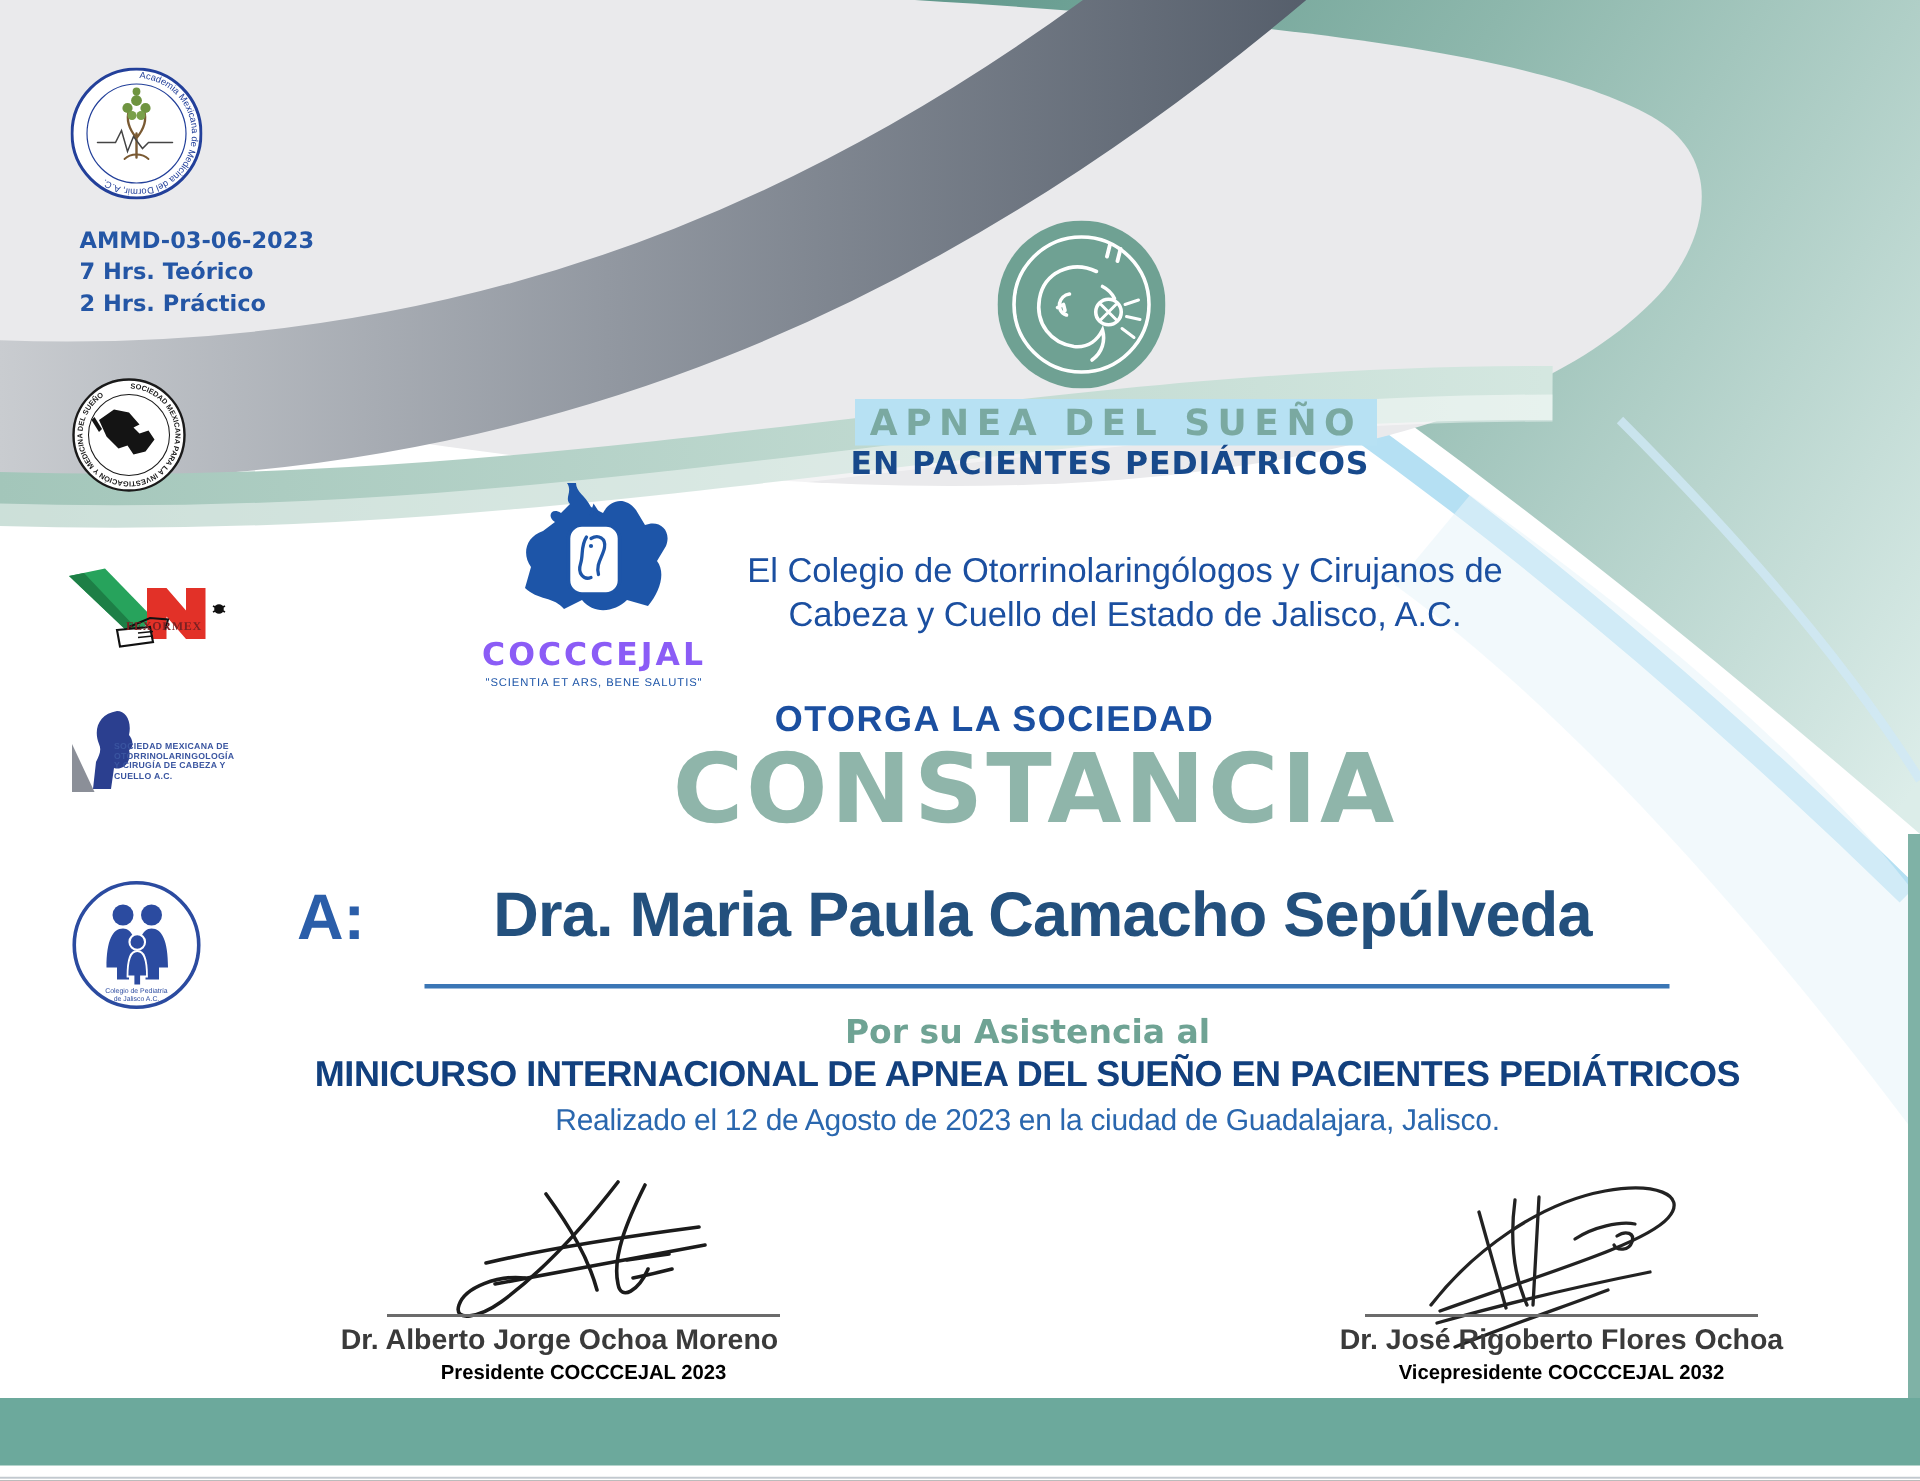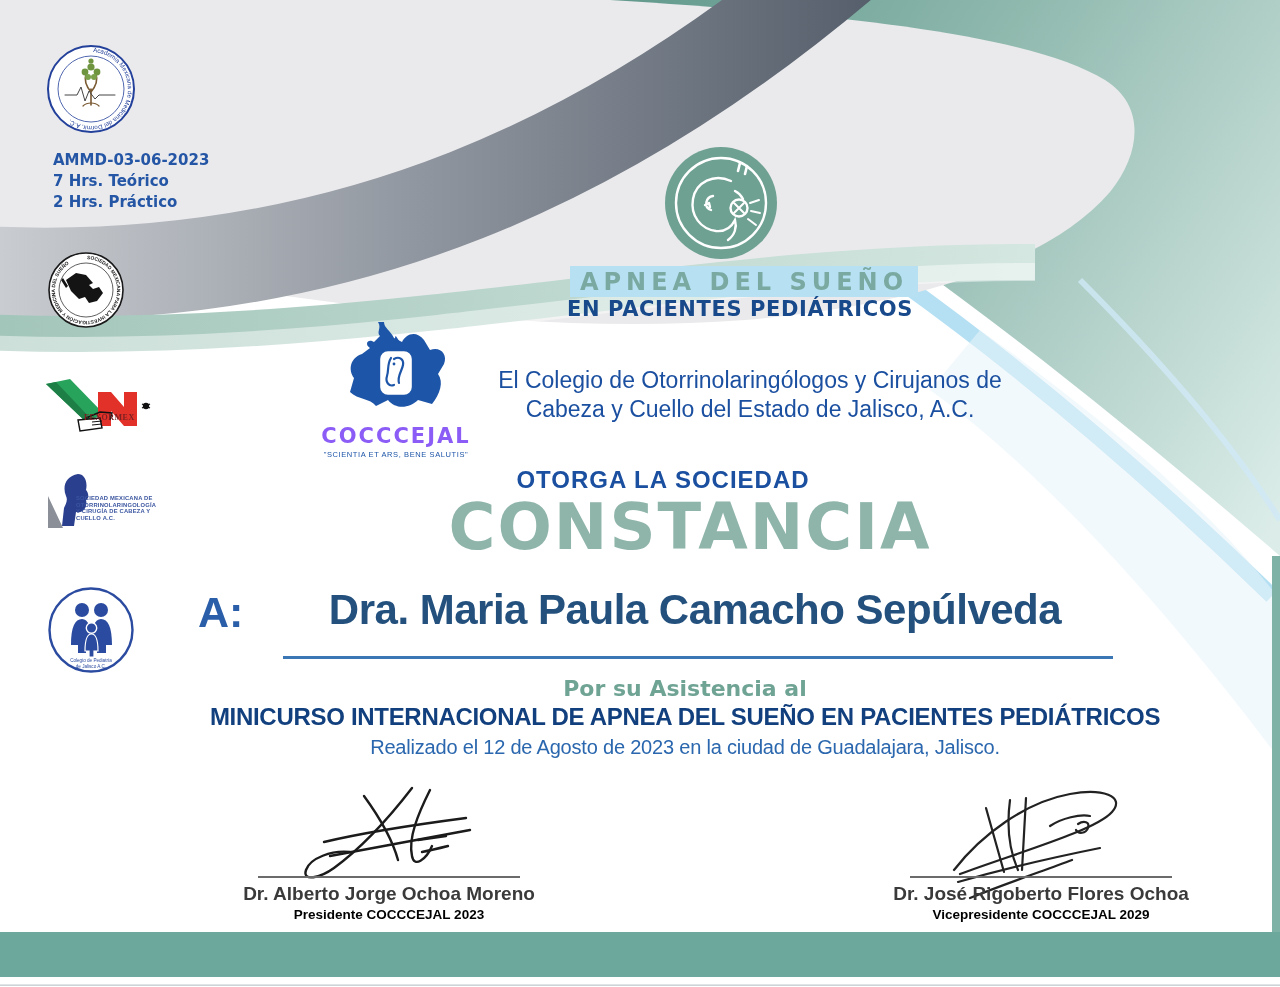--- a/index.html
+++ b/index.html
@@ -62,21 +62,21 @@
           letter-spacing:-.3px;color:#12407e;z-index:3;}
   #details{left:90px;top:736px;width:1190px;font-size:20px;font-weight:500;
            letter-spacing:-.2px;color:#2a67ae;z-index:3;}
 
   
   .sigline{height:1.5px;background:#6b6b6b;z-index:3;}
   #sigline-l{left:258px;top:876px;width:262px;}
   #sigline-r{left:910px;top:876px;width:262px;}
   .signame{width:462px;font-size:19px;font-weight:600;color:#3a3a3a;z-index:4;}
   .sigtitle{width:462px;font-size:13.5px;font-weight:bold;color:#000000;z-index:4;}
-  #signame-l{left:158px;top:883px;}
+  #signame-l{left:142px;top:883px;}
   #sigtitle-l{left:158px;top:907px;}
   #signame-r{left:810px;top:883px;}
   #sigtitle-r{left:810px;top:907px;}
   #sig-scribble-l{left:280px;top:780px;width:210px;height:104px;z-index:3;}
   #sig-scribble-r{left:930px;top:786px;width:230px;height:118px;z-index:3;}
 </style>
 </head>
 <body>
 
 <div class="page">
@@ -272,15 +272,15 @@
       <path d="M148,38 C154,34 160,36 158,42 C156,48 148,48 146,44"></path>
     </g>
   </svg>
 
   <div id="sigline-l" class="abs sigline"></div>
   <div id="sigline-r" class="abs sigline"></div>
 
   <div id="signame-l" class="abs ctr signame">Dr. Alberto Jorge Ochoa Moreno</div>
   <div id="sigtitle-l" class="abs ctr sigtitle">Presidente COCCCEJAL 2023</div>
   <div id="signame-r" class="abs ctr signame">Dr. José Rigoberto Flores Ochoa</div>
-  <div id="sigtitle-r" class="abs ctr sigtitle">Vicepresidente COCCCEJAL 2029</div>
+  <div id="sigtitle-r" class="abs ctr sigtitle">Vicepresidente COCCCEJAL 2032</div>
 
 </div>
 
 </body></html>

